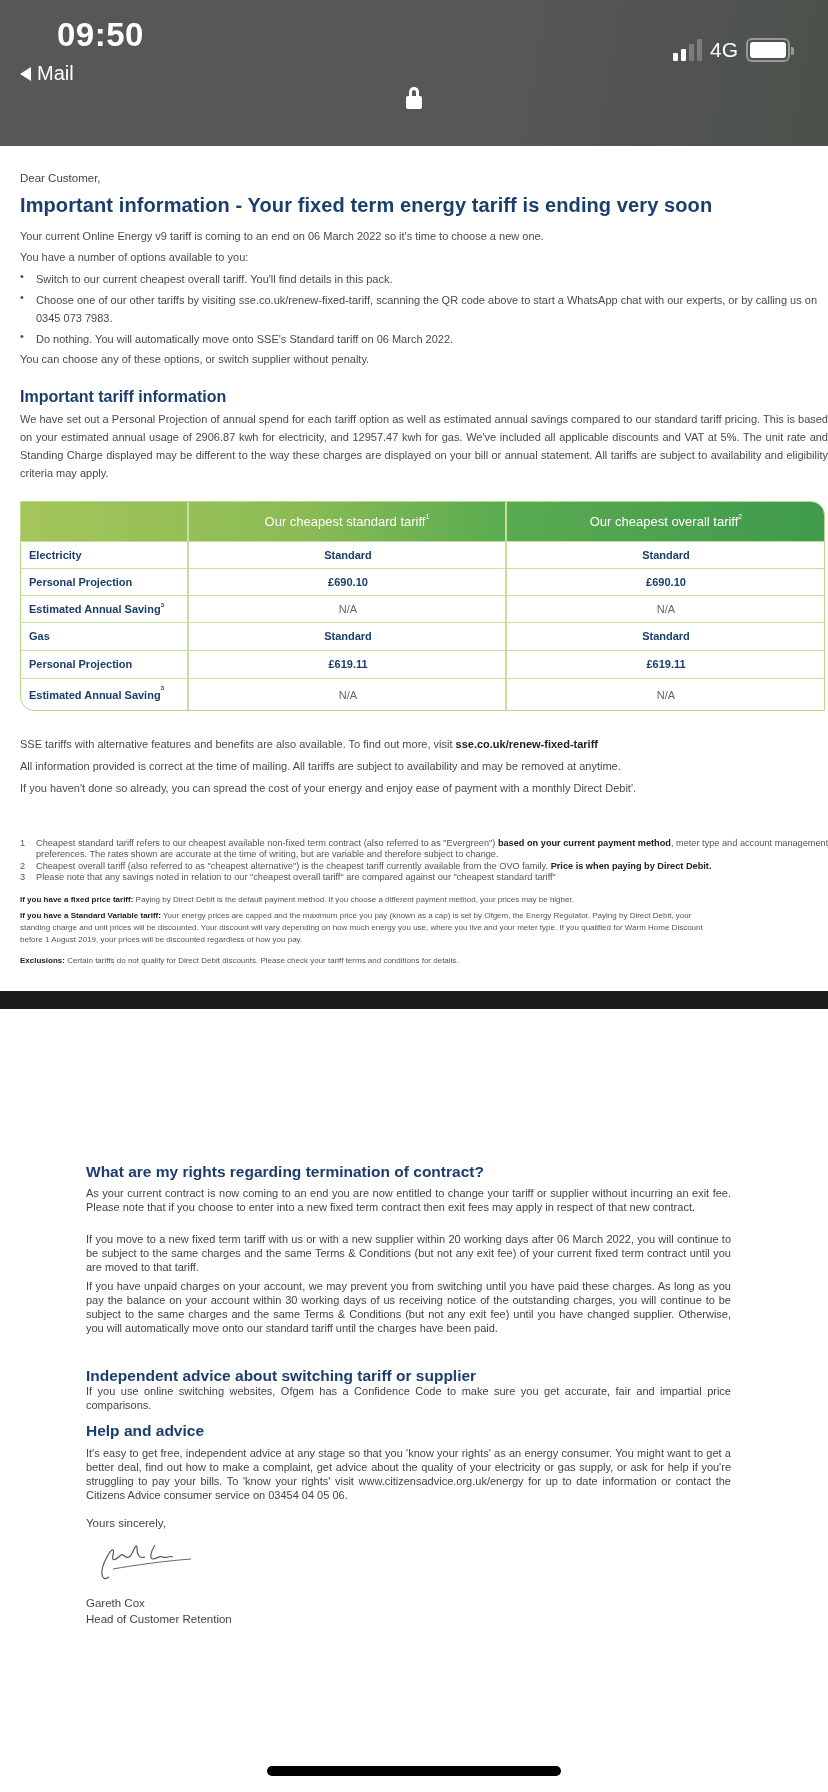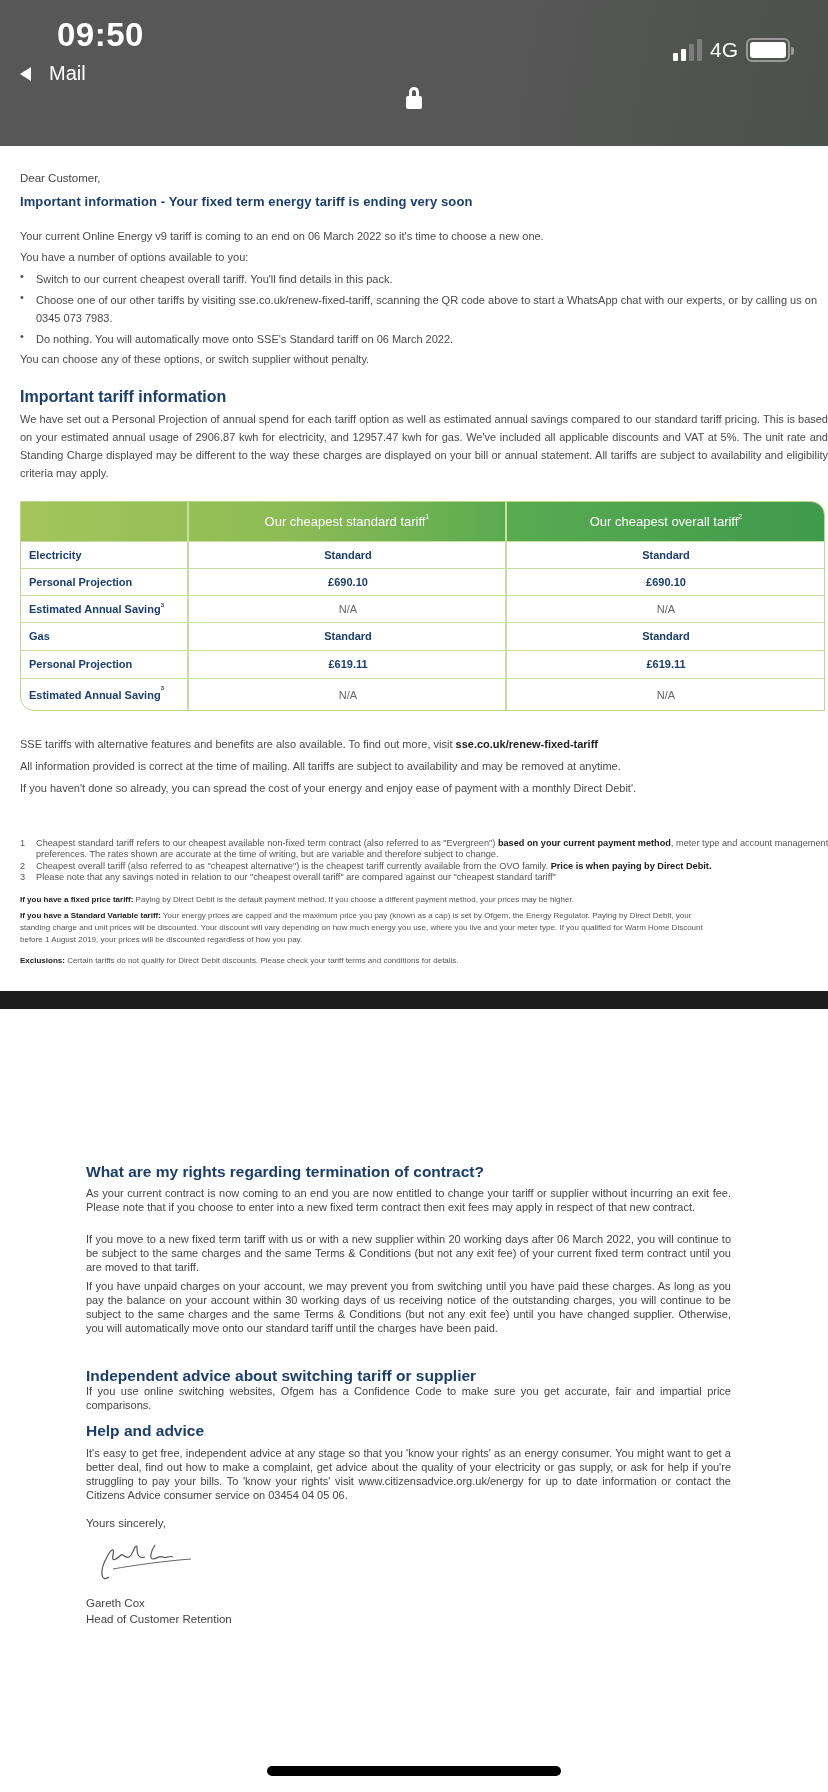--- a/index.html
+++ b/index.html
@@ -6,39 +6,39 @@
   html, body { width: 828px; height: 1792px; overflow: hidden; background: #fff; }
   body { font-family: "Liberation Sans", sans-serif; color: #444; position: relative; }
 
   
   .topbar {
     position: absolute; left: 0; top: 0; width: 828px; height: 146px;
     background: linear-gradient(100deg, #575757 0%, #575757 60%, #4b514b 100%);
     color: #fff;
   }
   .time { position: absolute; left: 57px; top: 16px; font-size: 33px; font-weight: 700; letter-spacing: 0.5px; }
-  .back { position: absolute; left: 20px; top: 62px; font-size: 20px; display: flex; align-items: center; gap: 18px; }
+  .back { position: absolute; left: 20px; top: 62px; font-size: 20px; display: flex; align-items: center; gap: 6px; }
   .back .tri { width: 0; height: 0; border-top: 7px solid transparent; border-bottom: 7px solid transparent; border-right: 11px solid #fff; }
   .status-right { position: absolute; right: 38px; top: 38px; display: flex; align-items: center; gap: 8px; }
   .signal { display: flex; align-items: flex-end; gap: 3px; height: 22px; }
   .signal span { width: 5px; background: #fff; border-radius: 1px; }
   .signal span.dim { background: #7c7c7c; }
   .net { font-size: 21px; }
   .battery { width: 44px; height: 24px; border: 2px solid #999; border-radius: 6px; padding: 2px; position: relative; }
   .battery .lvl { width: 100%; height: 100%; background: #fff; border-radius: 3px; }
   .battery::after { content: ""; position: absolute; right: -6px; top: 7px; width: 3px; height: 8px; background: #999; border-radius: 0 2px 2px 0; }
   .url { position: absolute; left: 0; right: 0; top: 87px; text-align: center; font-size: 29px; display: flex; justify-content: center; align-items: center; gap: 10px; }
   .lock { position: relative; width: 16px; height: 22px; }
   .lock .shackle { position: absolute; left: 3px; top: 0; width: 10px; height: 12px; border: 3px solid #fff; border-bottom: none; border-radius: 6px 6px 0 0; }
   .lock .body { position: absolute; left: 0; top: 9px; width: 16px; height: 13px; background: #fff; border-radius: 2px; }
 
   
   .page1 { position: absolute; left: 20px; top: 150px; width: 808px; }
   .salutation { position: absolute; top: 22px; font-size: 11.5px; color: #444; }
-  .title1 { position: absolute; top: 44px; font-size: 13px; font-weight: bold; color: #1b3e6d; white-space: nowrap; letter-spacing: 0.1px; }
+  .title1 { position: absolute; top: 44px; font-size: 20px; font-weight: bold; color: #1b3e6d; white-space: nowrap; letter-spacing: 0.1px; }
   .p { position: absolute; font-size: 11px; color: #4a4a4a; white-space: nowrap; }
   .bullet { position: absolute; font-size: 11px; color: #4a4a4a; }
   .bullet .dot { position: absolute; left: 0; top: 0; }
   .bullet .txt { position: absolute; left: 16px; top: 0; width: 800px; line-height: 18px; }
   .h2 { position: absolute; font-size: 16px; font-weight: bold; color: #1b3e6d; }
   .para { position: absolute; font-size: 11px; color: #4a4a4a; line-height: 18px; width: 808px; text-align: justify; }
   .tbl-wrap { position: absolute; left: 20px; top: 501px; width: 805px; height: 210px; border: 1.5px solid #b8d88a; border-radius: 0 14px 0 14px; overflow: hidden; }
   .thead { position: absolute; left: 0; top: 0; width: 100%; height: 40px;
     background: linear-gradient(90deg, #a4c55a 0%, #8bbb55 35%, #5aab50 60%, #3f9a4c 100%); }
   .th { position: absolute; top: 0; height: 40px; line-height: 40px; color: #fff; font-size: 13px; text-align: center; }

